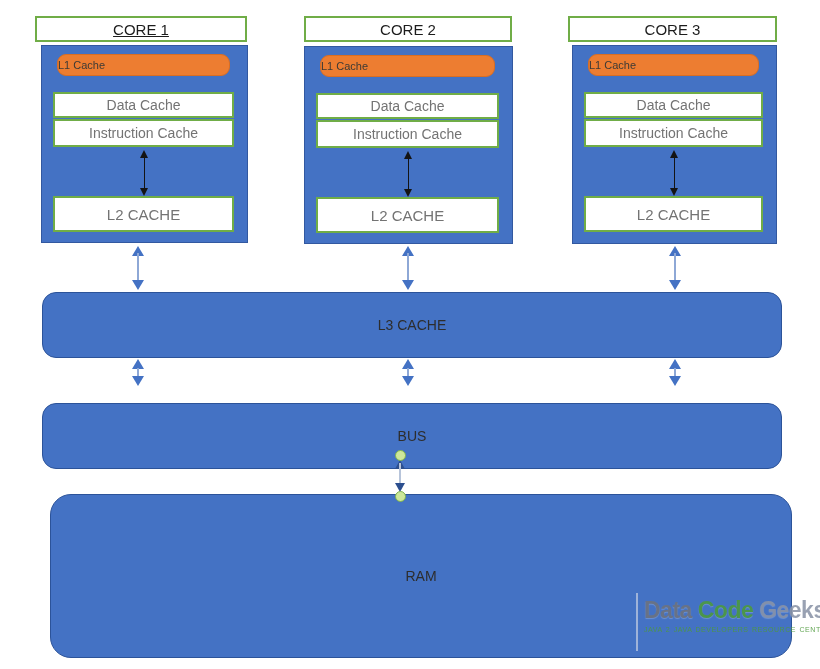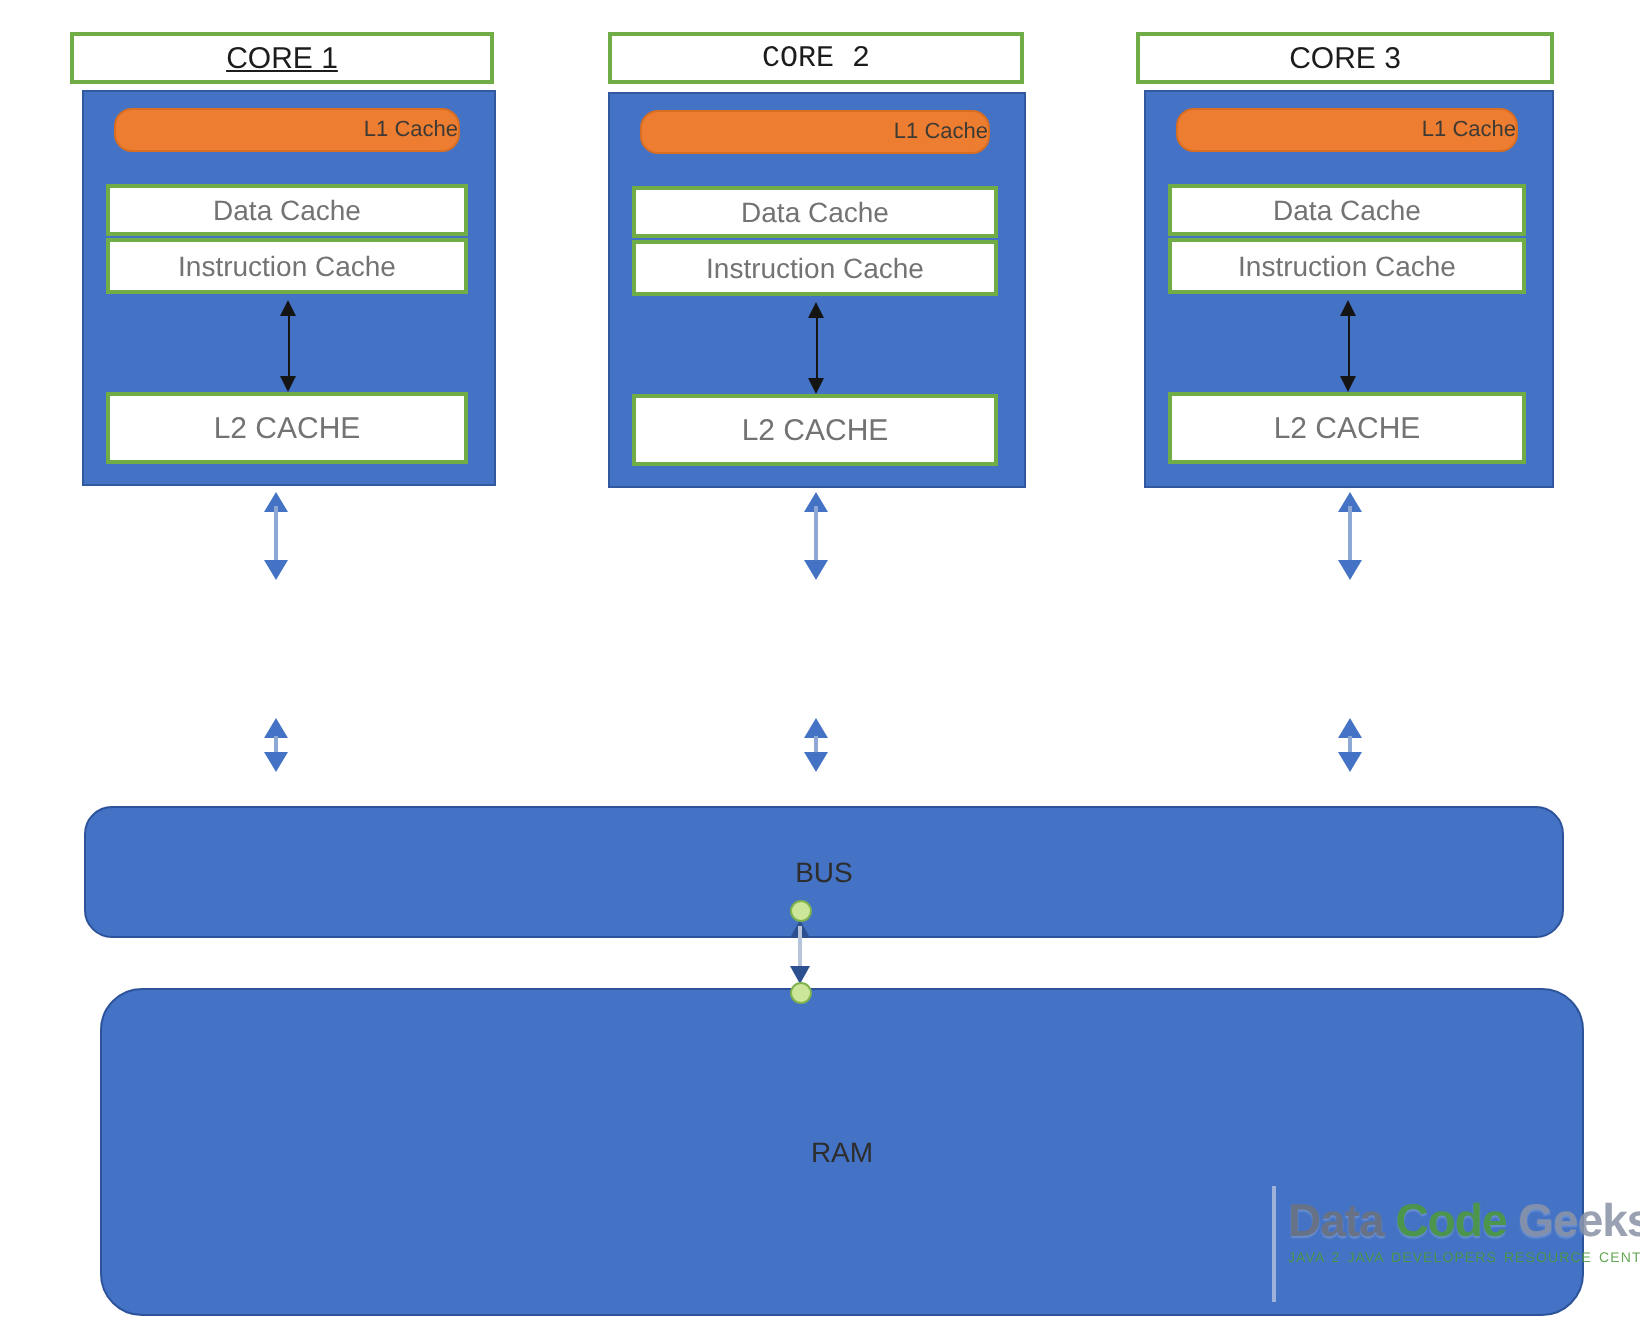--- a/index.html
+++ b/index.html
@@ -20,31 +20,31 @@
   }
   .rbox { 
     position:absolute; background:#4472C4; border:1.5px solid #2c5399;
     display:flex; align-items:center; justify-content:center;
     color:#2d2d2d; font-size:14px;
   }
 
   
   .core-label { height:26px; font-size:15px; color:#1c1c1c; }
   .c1-label { left:35px;  top:16px; width:212px;text-decoration:underline; }
-  .c2-label { left:304px; top:16px; width:208px;font-family:Liberation Mono, monospace; }
+  .c2-label { left:304px; top:16px; width:208px; }
   .c3-label { left:568px; top:16px; width:209px; }
 
   .c1-body { left:41px;  top:45px; width:207px; height:198px; }
   .c2-body { left:304px; top:46px; width:209px; height:198px; }
   .c3-body { left:572px; top:45px; width:205px; height:199px; }
 
   .l1box {
     position:absolute; left:15px; right:17px; top:8px; height:22px;
     background:#ED7D31; border:1px solid #d96e23; border-radius:9px;
-    display:flex; align-items:center; justify-content:flex-end;
+    display:flex; align-items:center; justify-content:flex-start;
     font-size:11px; color:#3d3a35;
   }
   .inbox { left:11px; right:13px; }
   .dcache { top:46px;  height:26px; font-size:14px; }
   .icache { top:73px;  height:28px; font-size:14px; }
   .l2box  { top:150px; height:36px; font-size:15px; }
 
   
   .varrow { position:absolute; width:14px; }
   .varrow .shaft { position:absolute; left:50%; margin-left:-1px; width:2px; top:7px; bottom:7px; }
@@ -198,20 +198,23 @@
     <span class="head up"></span>
       <span class="shaft"></span>
       <span class="head down"></span>
   </div>
   <div class="varrow arrow-blue a-core3">
     <span class="head up"></span>
       <span class="shaft"></span>
       <span class="head down"></span>
   </div>
 
+  <div class="rbox l3box">
+    <span>L3 CACHE</span>
+  </div>
 
   <div class="varrow arrow-blue short b1">
     <span class="head up"></span>
       <span class="shaft"></span>
       <span class="head down"></span>
   </div>
   <div class="varrow arrow-blue short b2">
     <span class="head up"></span>
       <span class="shaft"></span>
       <span class="head down"></span>

